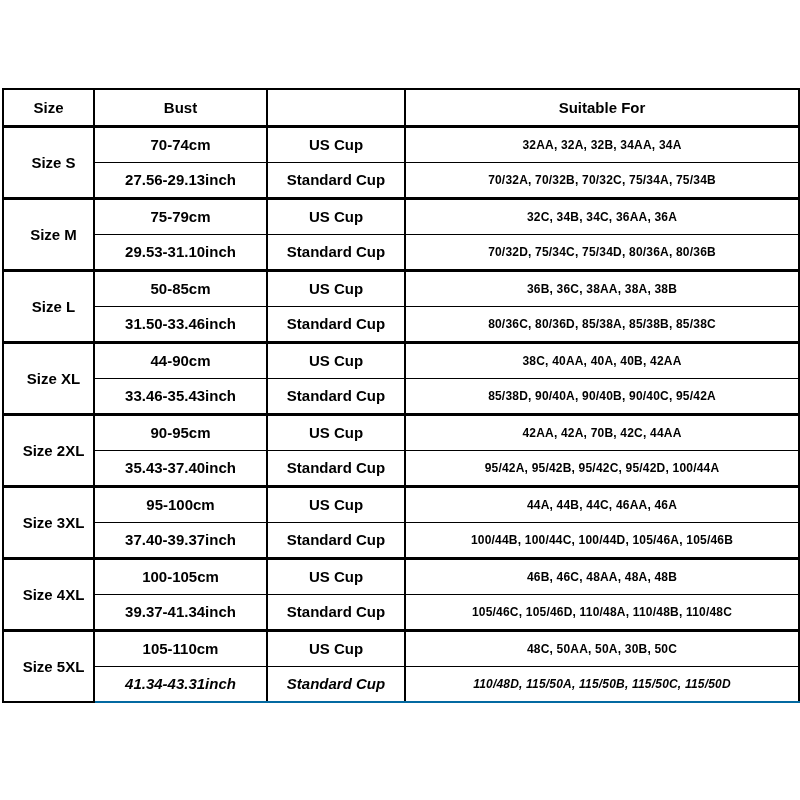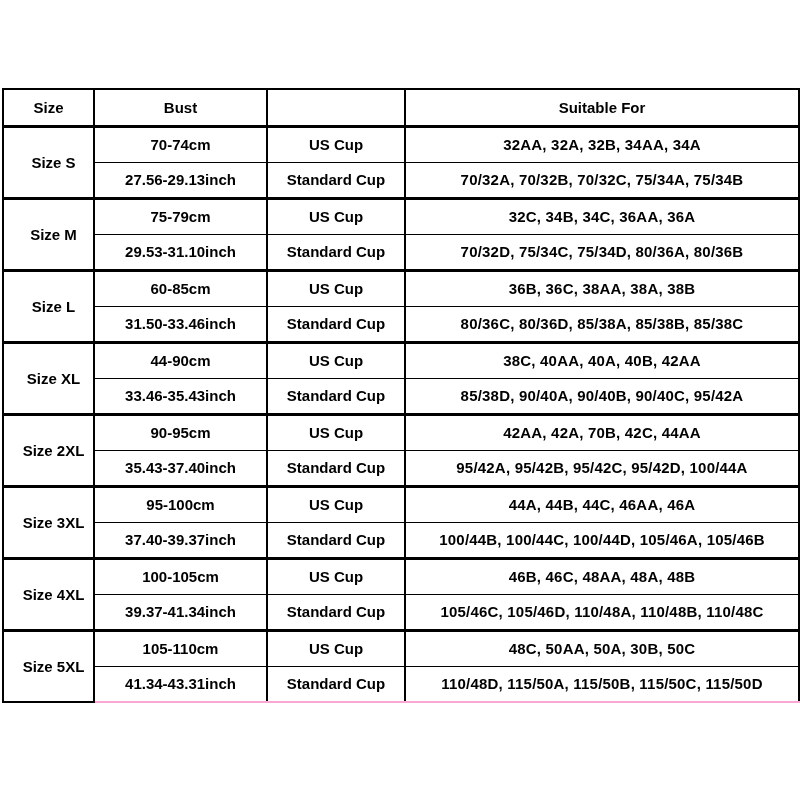--- a/index.html
+++ b/index.html
@@ -41,23 +41,23 @@
     padding: 0 2px;
     font-size: 15px;
     font-weight: bold;
     white-space: nowrap;
     overflow: hidden;
   }
   tr { height: 36px; }
   tr.header-row { height: 37px; }
   tr.header-row th { border-top: 2px solid #000000; border-bottom: 3px solid #000000; }
   tr.group-start td { border-top: 3px solid #000000; }
-  tr.last-row td { border-bottom: 2px solid #f9a8d4; }
+  tr.last-row td { border-bottom: 2px solid #0369a1; font-style: italic; }
   td.size-cell { border-top: 3px solid #000000; padding-left: 12px; }
-  td.suitable-cell { font-size: 15px; letter-spacing: 0.2px; }
+  td.suitable-cell { font-size: 12px; letter-spacing: 0.2px; }
 </style>
 </head>
 <body>
 
 <div id="canvas">
   <table class="size-chart">
     <colgroup>
       <col class="c-size">
         <col class="c-bust">
         <col class="c-cup">
@@ -91,21 +91,21 @@
       <td class="suitable-cell">32C, 34B, 34C, 36AA, 36A</td>
     </tr>
     <tr>
       <td>29.53-31.10inch</td>
       <td>Standard Cup</td>
       <td class="suitable-cell">70/32D, 75/34C, 75/34D, 80/36A, 80/36B</td>
     </tr>
 
     <tr class="group-start">
       <td class="size-cell" rowspan="2">Size L</td>
-      <td>60-85cm</td>
+      <td>50-85cm</td>
       <td>US Cup</td>
       <td class="suitable-cell">36B, 36C, 38AA, 38A, 38B</td>
     </tr>
     <tr>
       <td>31.50-33.46inch</td>
       <td>Standard Cup</td>
       <td class="suitable-cell">80/36C, 80/36D, 85/38A, 85/38B, 85/38C</td>
     </tr>
 
     <tr class="group-start">

